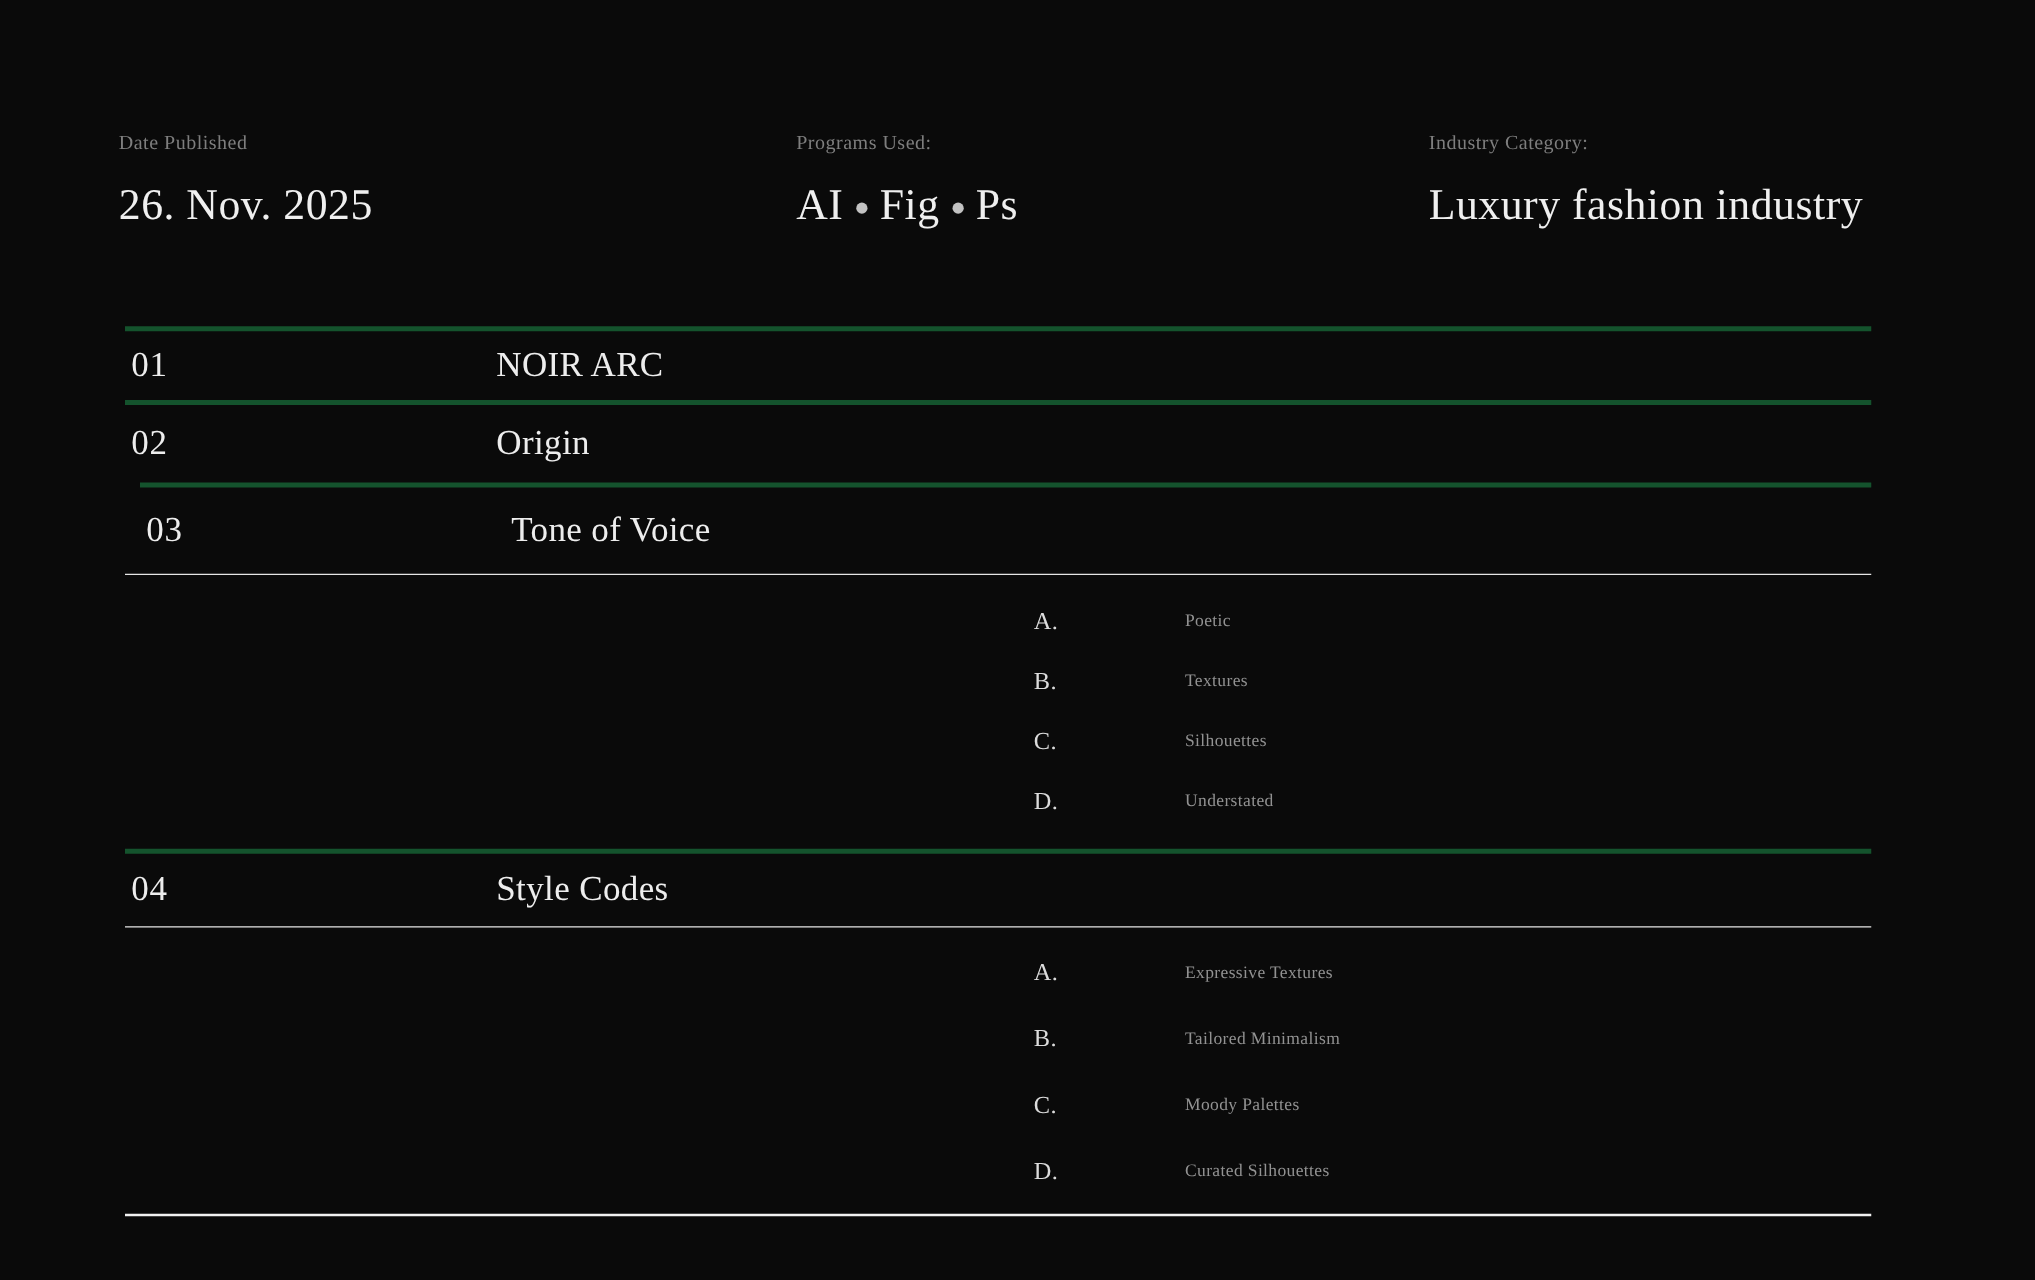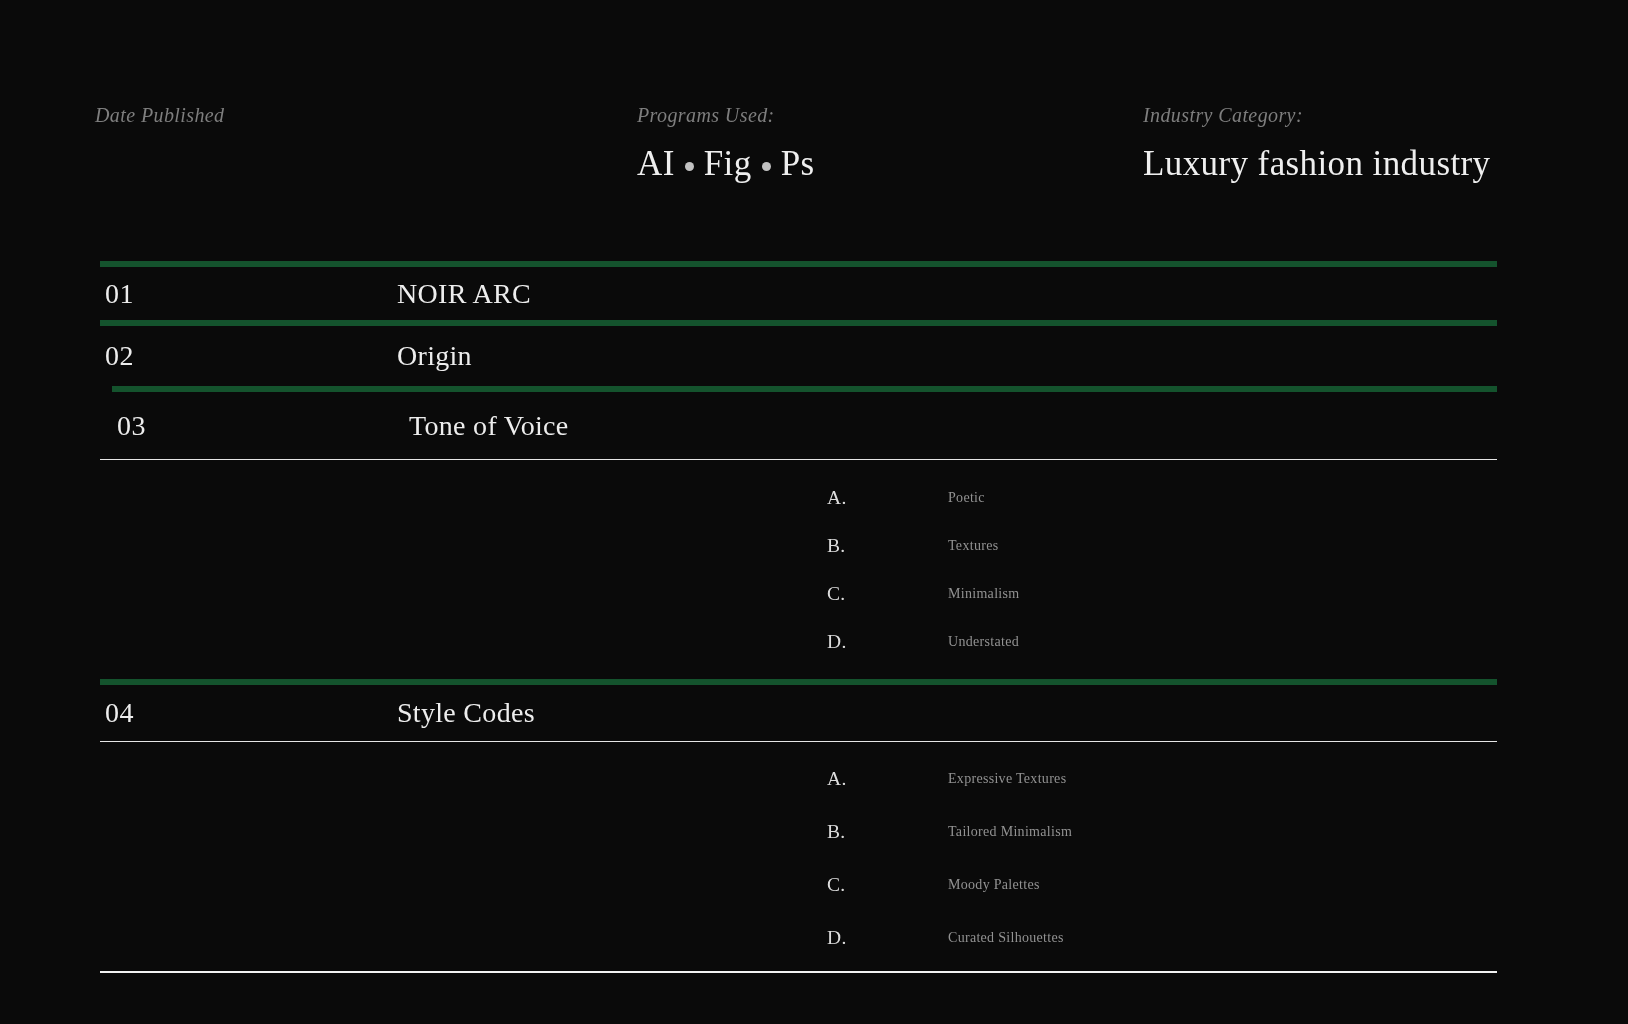--- a/index.html
+++ b/index.html
@@ -9,25 +9,24 @@
     height: 1024px;
     position: relative;
     overflow: hidden;
     font-family: "Liberation Serif", "DejaVu Serif", serif;
     color: #ededed;
   }
 
   
   .meta-col { position: absolute; top: 100px; }
   .meta-col .meta-label {
-    font-size: 20px;
+    font-size: 16px;
     line-height: 30px;
     color: #7e7e7e;
     letter-spacing: 0.4px;
-    font-style: italic;
   }
   .meta-col .meta-value {
     margin-top: 13px;
     font-size: 35px;
     line-height: 42px;
     color: #efefef;
     letter-spacing: 0.4px;
     white-space: nowrap;
   }
   #col-date     { left: 95px;   }
@@ -46,21 +45,21 @@
   
   .spec-table {
     position: absolute;
     left: 100px;
     top: 261px;
     width: 1397px;
   }
   .spec-row {
     display: flex;
     align-items: center;
-    border-top: 6px solid #14532d;
+    border-top: 4px solid #14532d;
   }
   .row-01 { height: 59px; }
   .row-02 { height: 66px; }
   .row-03 { height: 73px; margin-left: 12px; }
   .row-04 { height: 62px; }
 
   .row-number {
     padding-left: 5px;
     width: 297px;
     font-size: 28px;
@@ -106,20 +105,21 @@
     color: #929292;
     letter-spacing: 0.3px;
     white-space: nowrap;
   }
 </style>
 </head>
 <body>
 
 <div class="meta-col" id="col-date">
   <div class="meta-label">Date Published</div>
+  <div class="meta-value">26. Nov. 2025</div>
 </div>
 
 <div class="meta-col" id="col-programs">
   <div class="meta-label">Programs Used:</div>
   <div class="meta-value programs-line">
     <span>AI</span>
     <span class="bullet-dot"></span>
     <span>Fig</span>
     <span class="bullet-dot"></span>
     <span>Ps</span>
@@ -154,21 +154,21 @@
     <div class="sub-item">
       <span class="sub-letter">A.</span>
       <span class="sub-value">Poetic</span>
     </div>
     <div class="sub-item">
       <span class="sub-letter">B.</span>
       <span class="sub-value">Textures</span>
     </div>
     <div class="sub-item">
       <span class="sub-letter">C.</span>
-      <span class="sub-value">Minimalism</span>
+      <span class="sub-value">Silhouettes</span>
     </div>
     <div class="sub-item">
       <span class="sub-letter">D.</span>
       <span class="sub-value">Understated</span>
     </div>
   </div>
 
   <div class="spec-row row-04">
     <span class="row-number">04</span>
     <span class="row-title">Style Codes</span>

